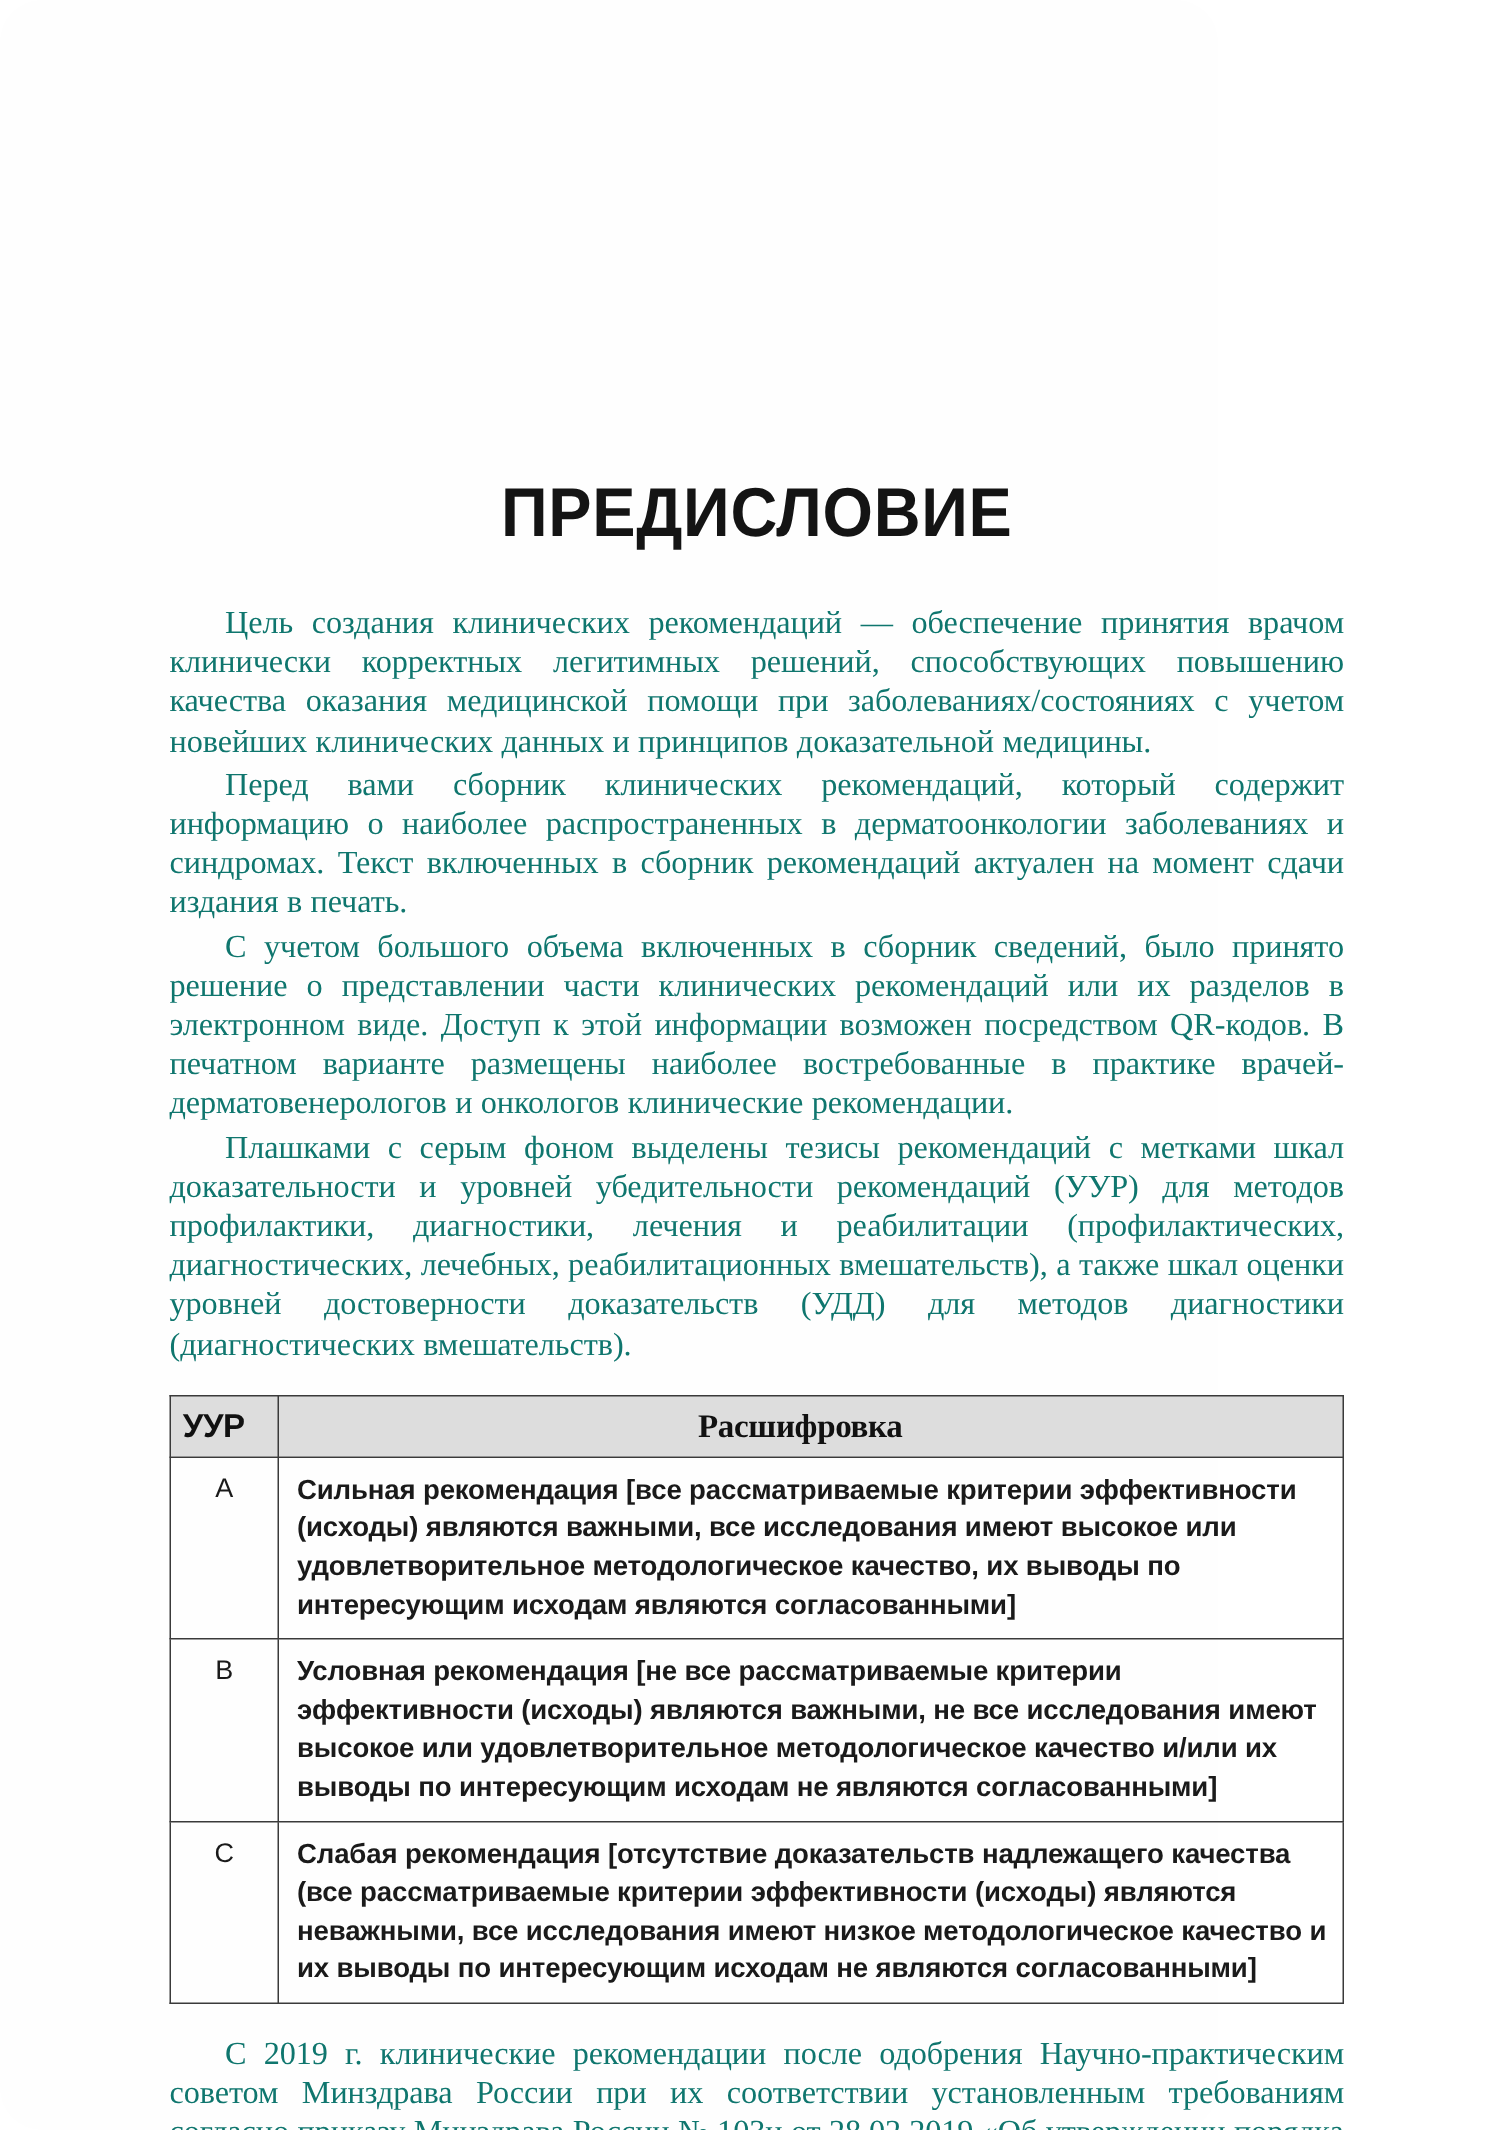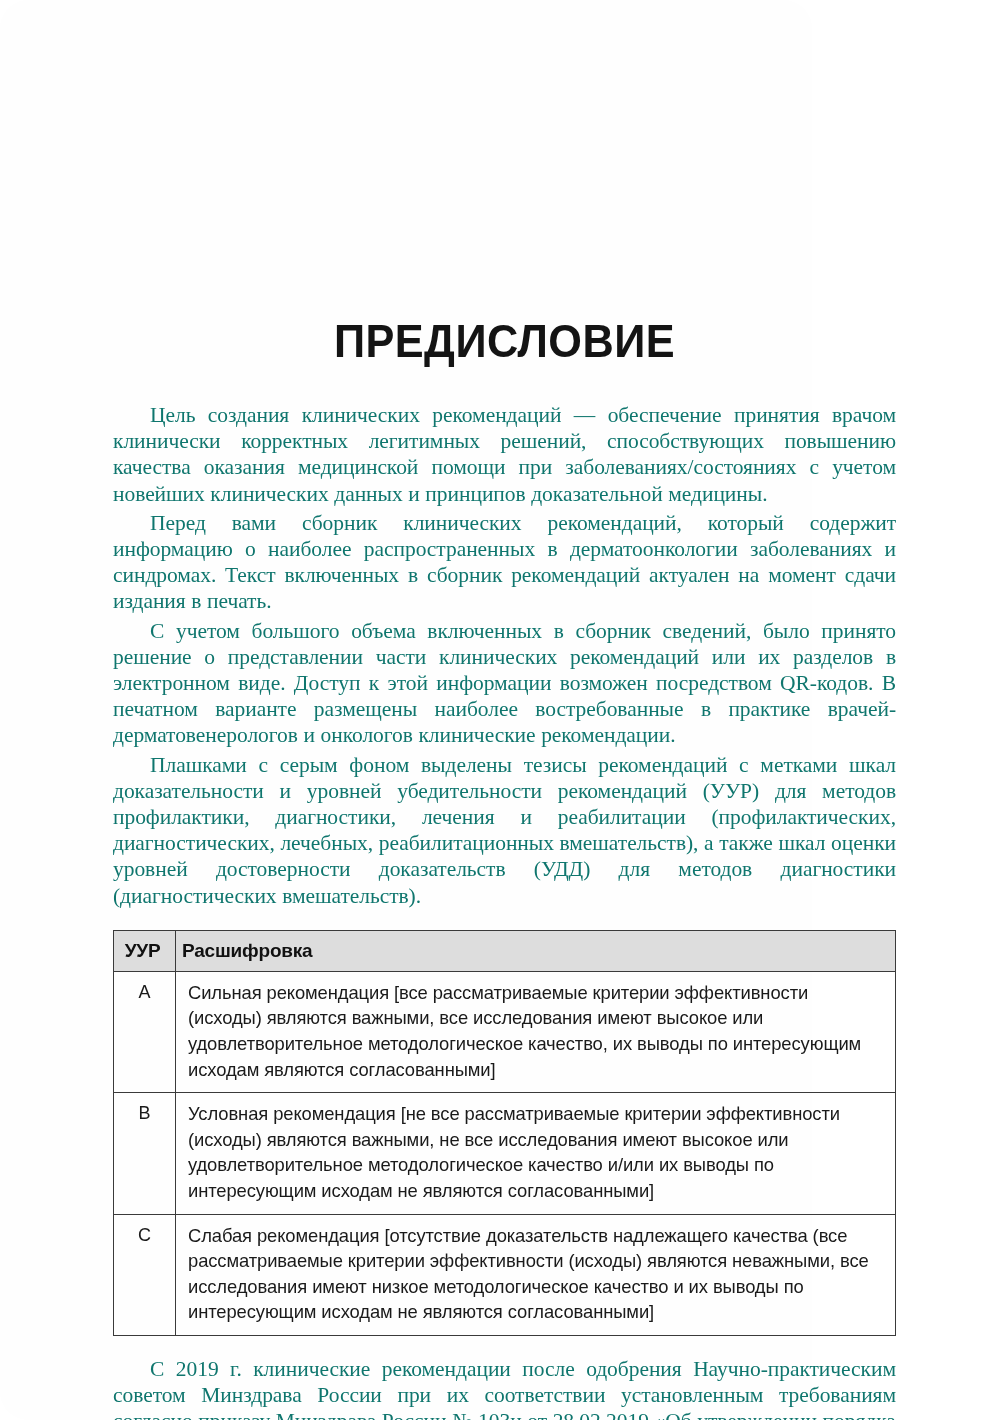--- a/index.html
+++ b/index.html
@@ -76,51 +76,53 @@
 
   table.uur-table th,
   table.uur-table td {
     border: 1px solid #3a3a3a;
     vertical-align: top;
   }
 
   table.uur-table thead th {
     background: #dddddd;
     font-weight: bold;
-    font-size: 19px;
+    font-size: 22px;
     line-height: 22px;
-    padding: 9px 10px 9px 6px;
+    padding: 9px 20px 9px 6px;
     color: #111111;
     letter-spacing: -0.2px;
   }
 
   th.col-code {
     width: 45px;
     text-align: center;
   }
 
   th.col-desc {
-    text-align: left;
+    text-align: center;
+    font-family: Liberation Serif, serif;
   }
 
   td.cell-code {
     width: 45px;
     text-align: center;
     font-size: 18px;
     line-height: 25.6px;
     padding: 8px 2px 10px 2px;
     color: #1a1a1a;
   }
 
   td.cell-desc {
     font-size: 18.4px;
     line-height: 25.6px;
     padding: 8px 10px 10px 12px;
     color: #1a1a1a;
     letter-spacing: -0.1px;
+    font-weight: bold;
   }
 
   .lastpar-gap {
     margin-top: 2px;
   }
 </style>
 </head>
 <body>
 
 <div class="page">

